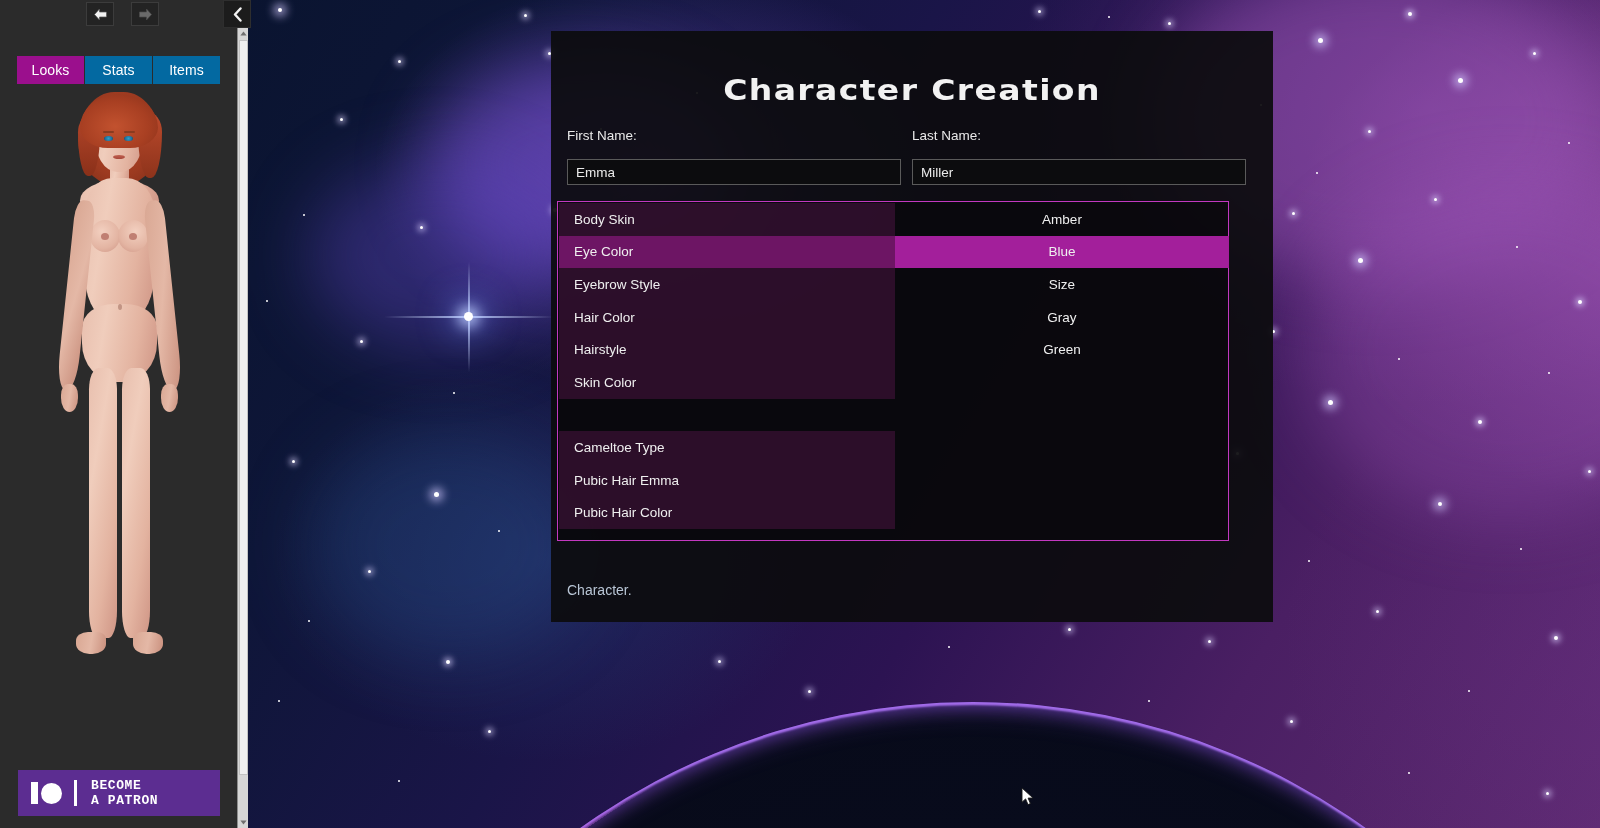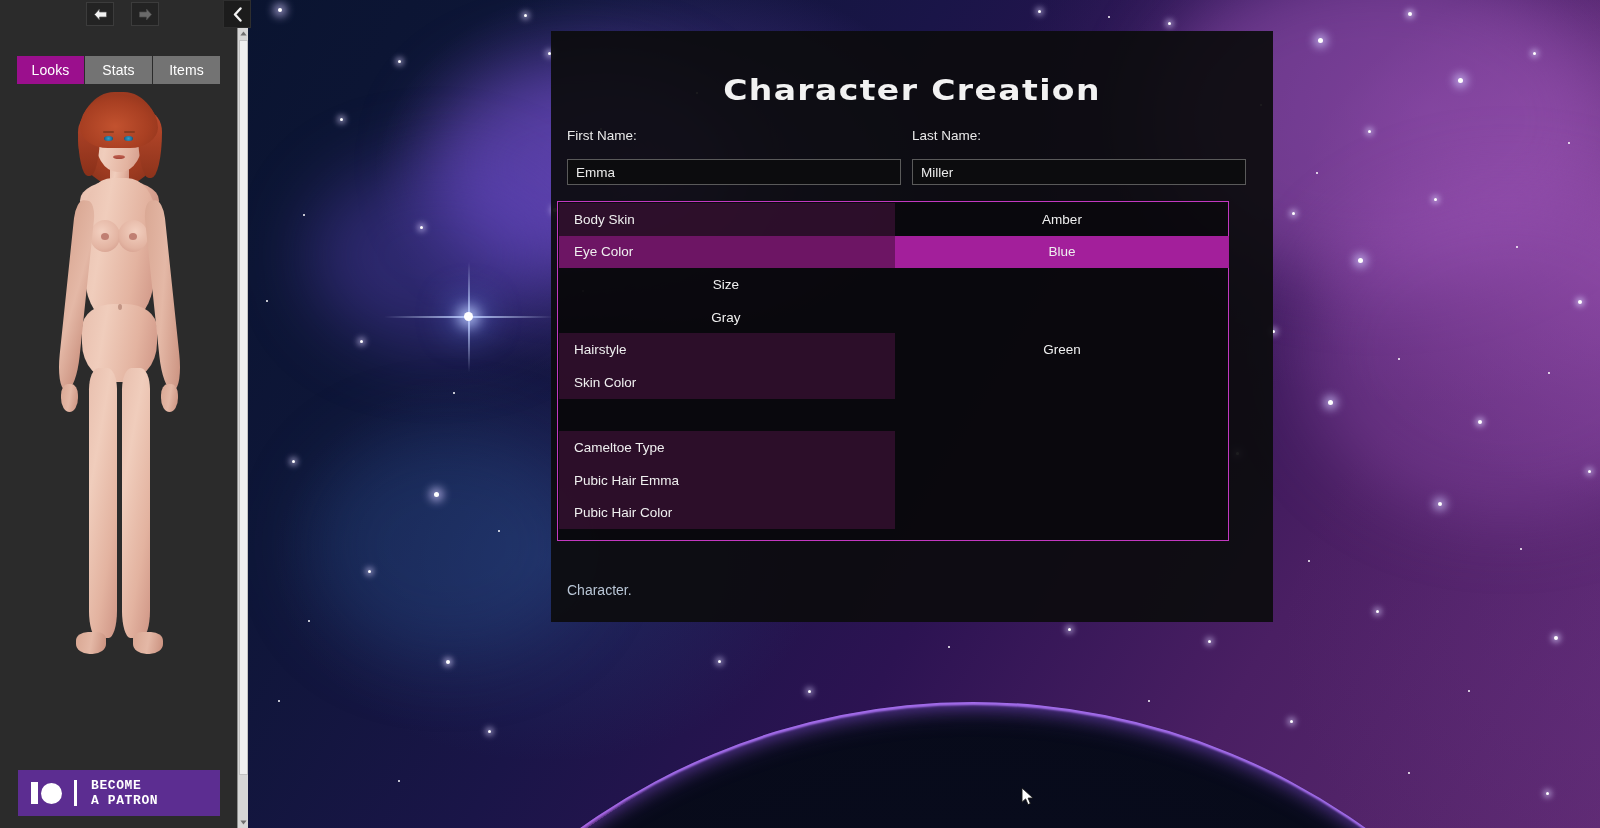--- a/index.html
+++ b/index.html
@@ -122,21 +122,21 @@
 
   .tabs {
     position: absolute; left: 17px; top: 56px;
     width: 203px; height: 28px;
     display: flex;
   }
   .tab {
     flex: 1 1 0; height: 28px;
     display: flex; align-items: center; justify-content: center;
     font-size: 14px; color: #ffffff;
-    background: #737373; cursor: pointer;
+    background: #0369a1; cursor: pointer;
     border-right: 1px solid #2b2b2b;
     letter-spacing: .1px;
   }
   .tab:last-child { border-right: none; }
   .tab.active { background: #9b0f8d; }
 
   
   .char-wrap {
     position: absolute; left: 0; top: 92px;
     width: 237px; height: 600px;
@@ -505,24 +505,26 @@
           <div class="opt-label">Body Skin</div>
           <div class="opt-value">Amber</div>
         </div>
 
         <div class="opt-row selected">
           <div class="opt-label">Eye Color</div>
           <div class="opt-value">Blue</div>
         </div>
 
         <div class="opt-row">
+          <div class="opt-label">Eyebrow Style</div>
           <div class="opt-value">Size</div>
         </div>
 
         <div class="opt-row">
+          <div class="opt-label">Hair Color</div>
           <div class="opt-value">Gray</div>
         </div>
 
         <div class="opt-row">
           <div class="opt-label">Hairstyle</div>
           <div class="opt-value">Green</div>
         </div>
 
         <div class="opt-row">
           <div class="opt-label">Skin Color</div>

